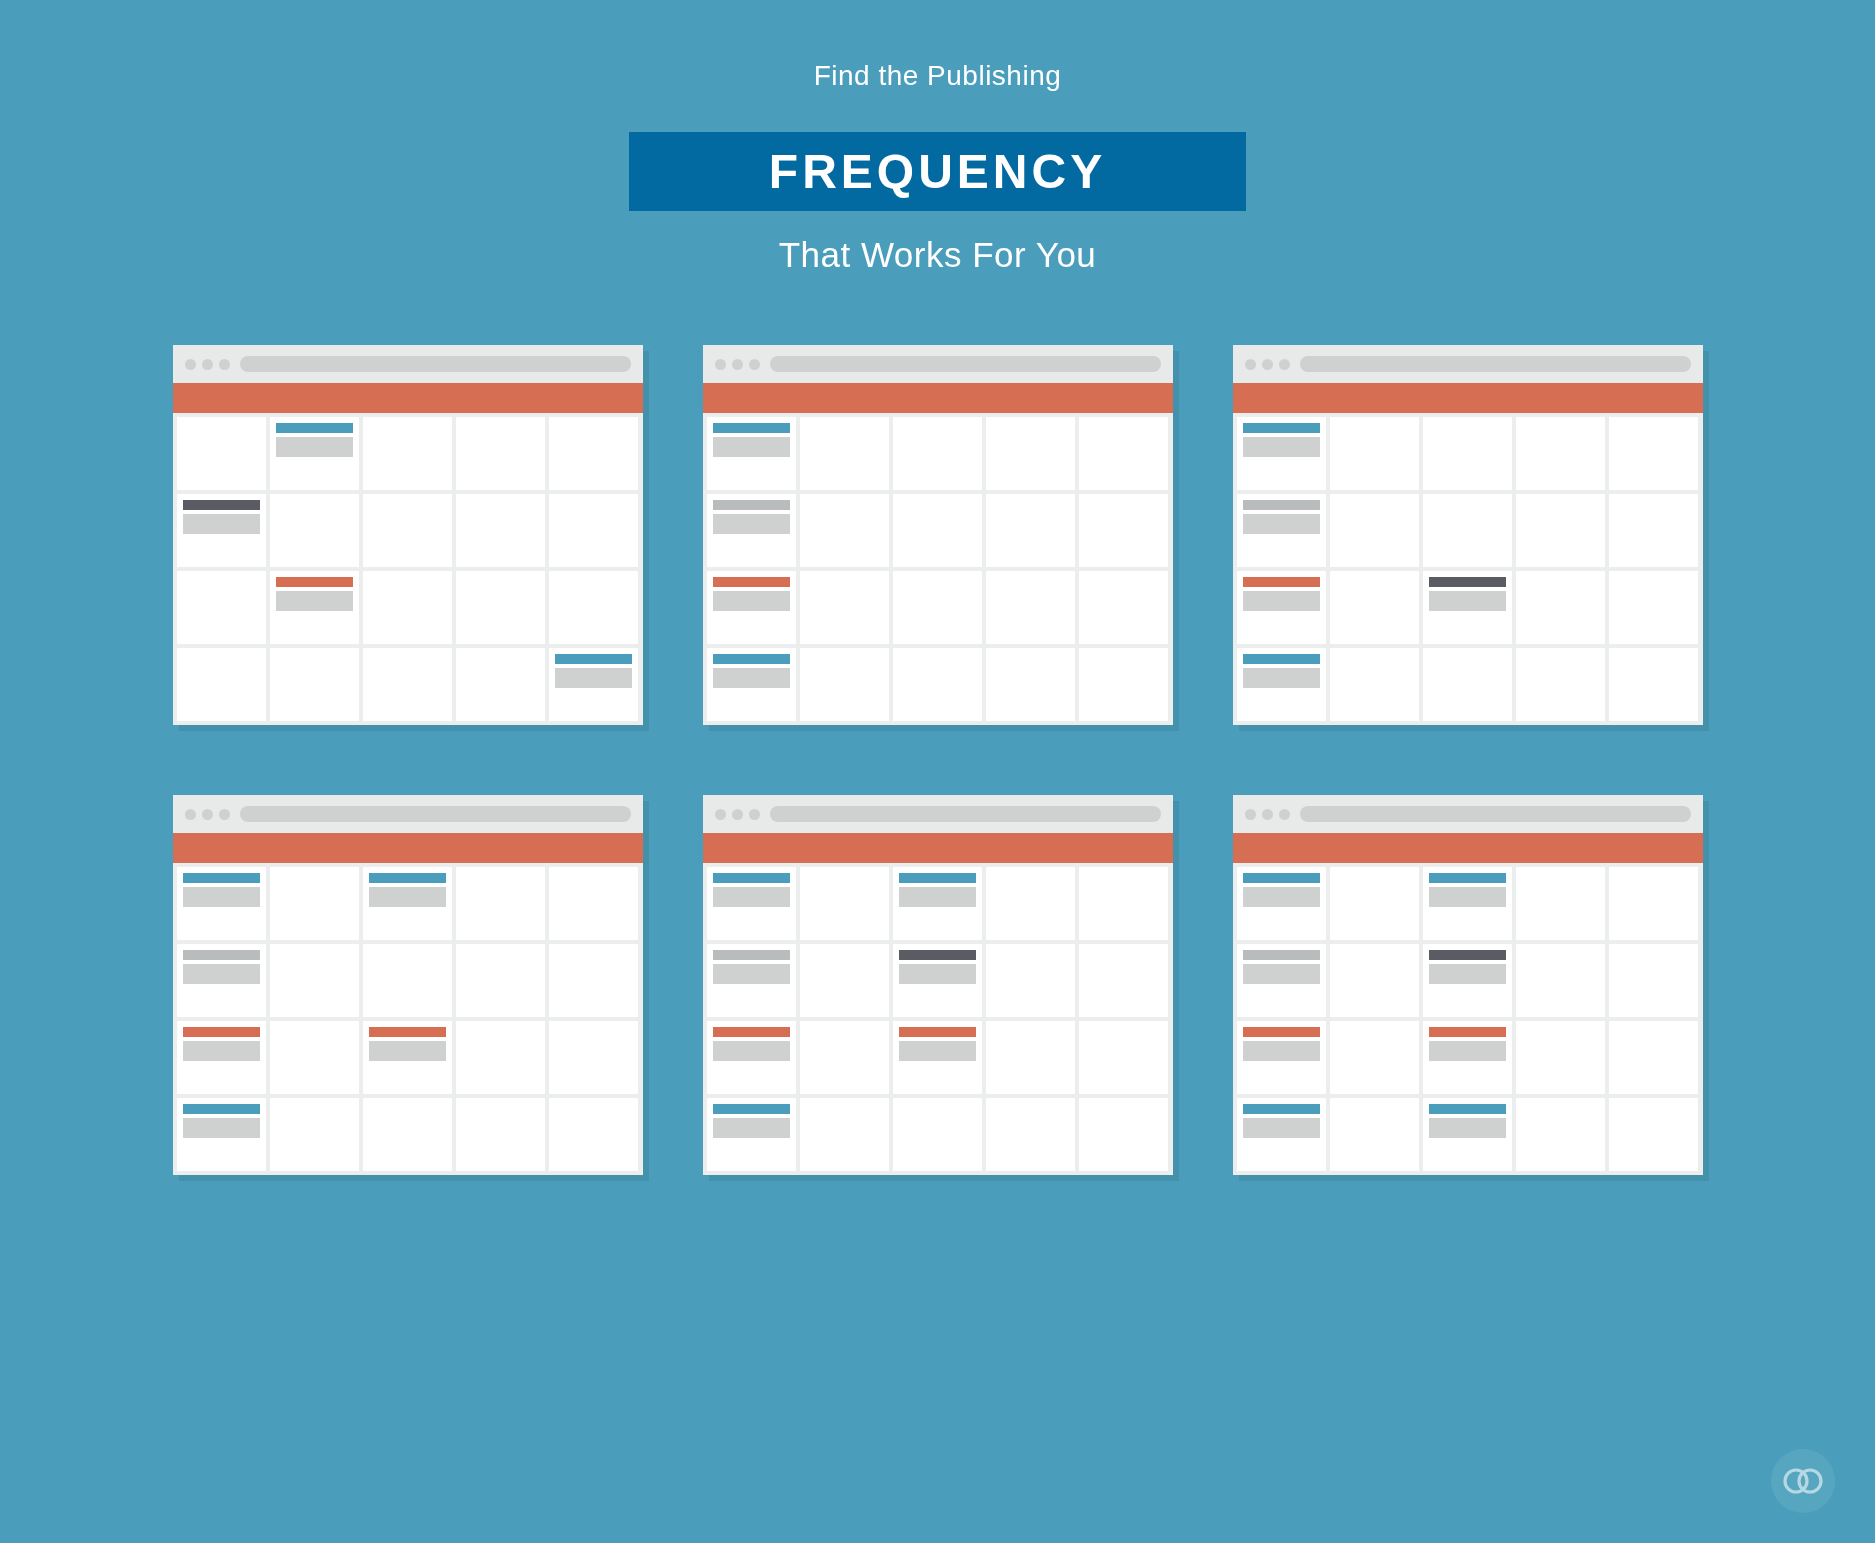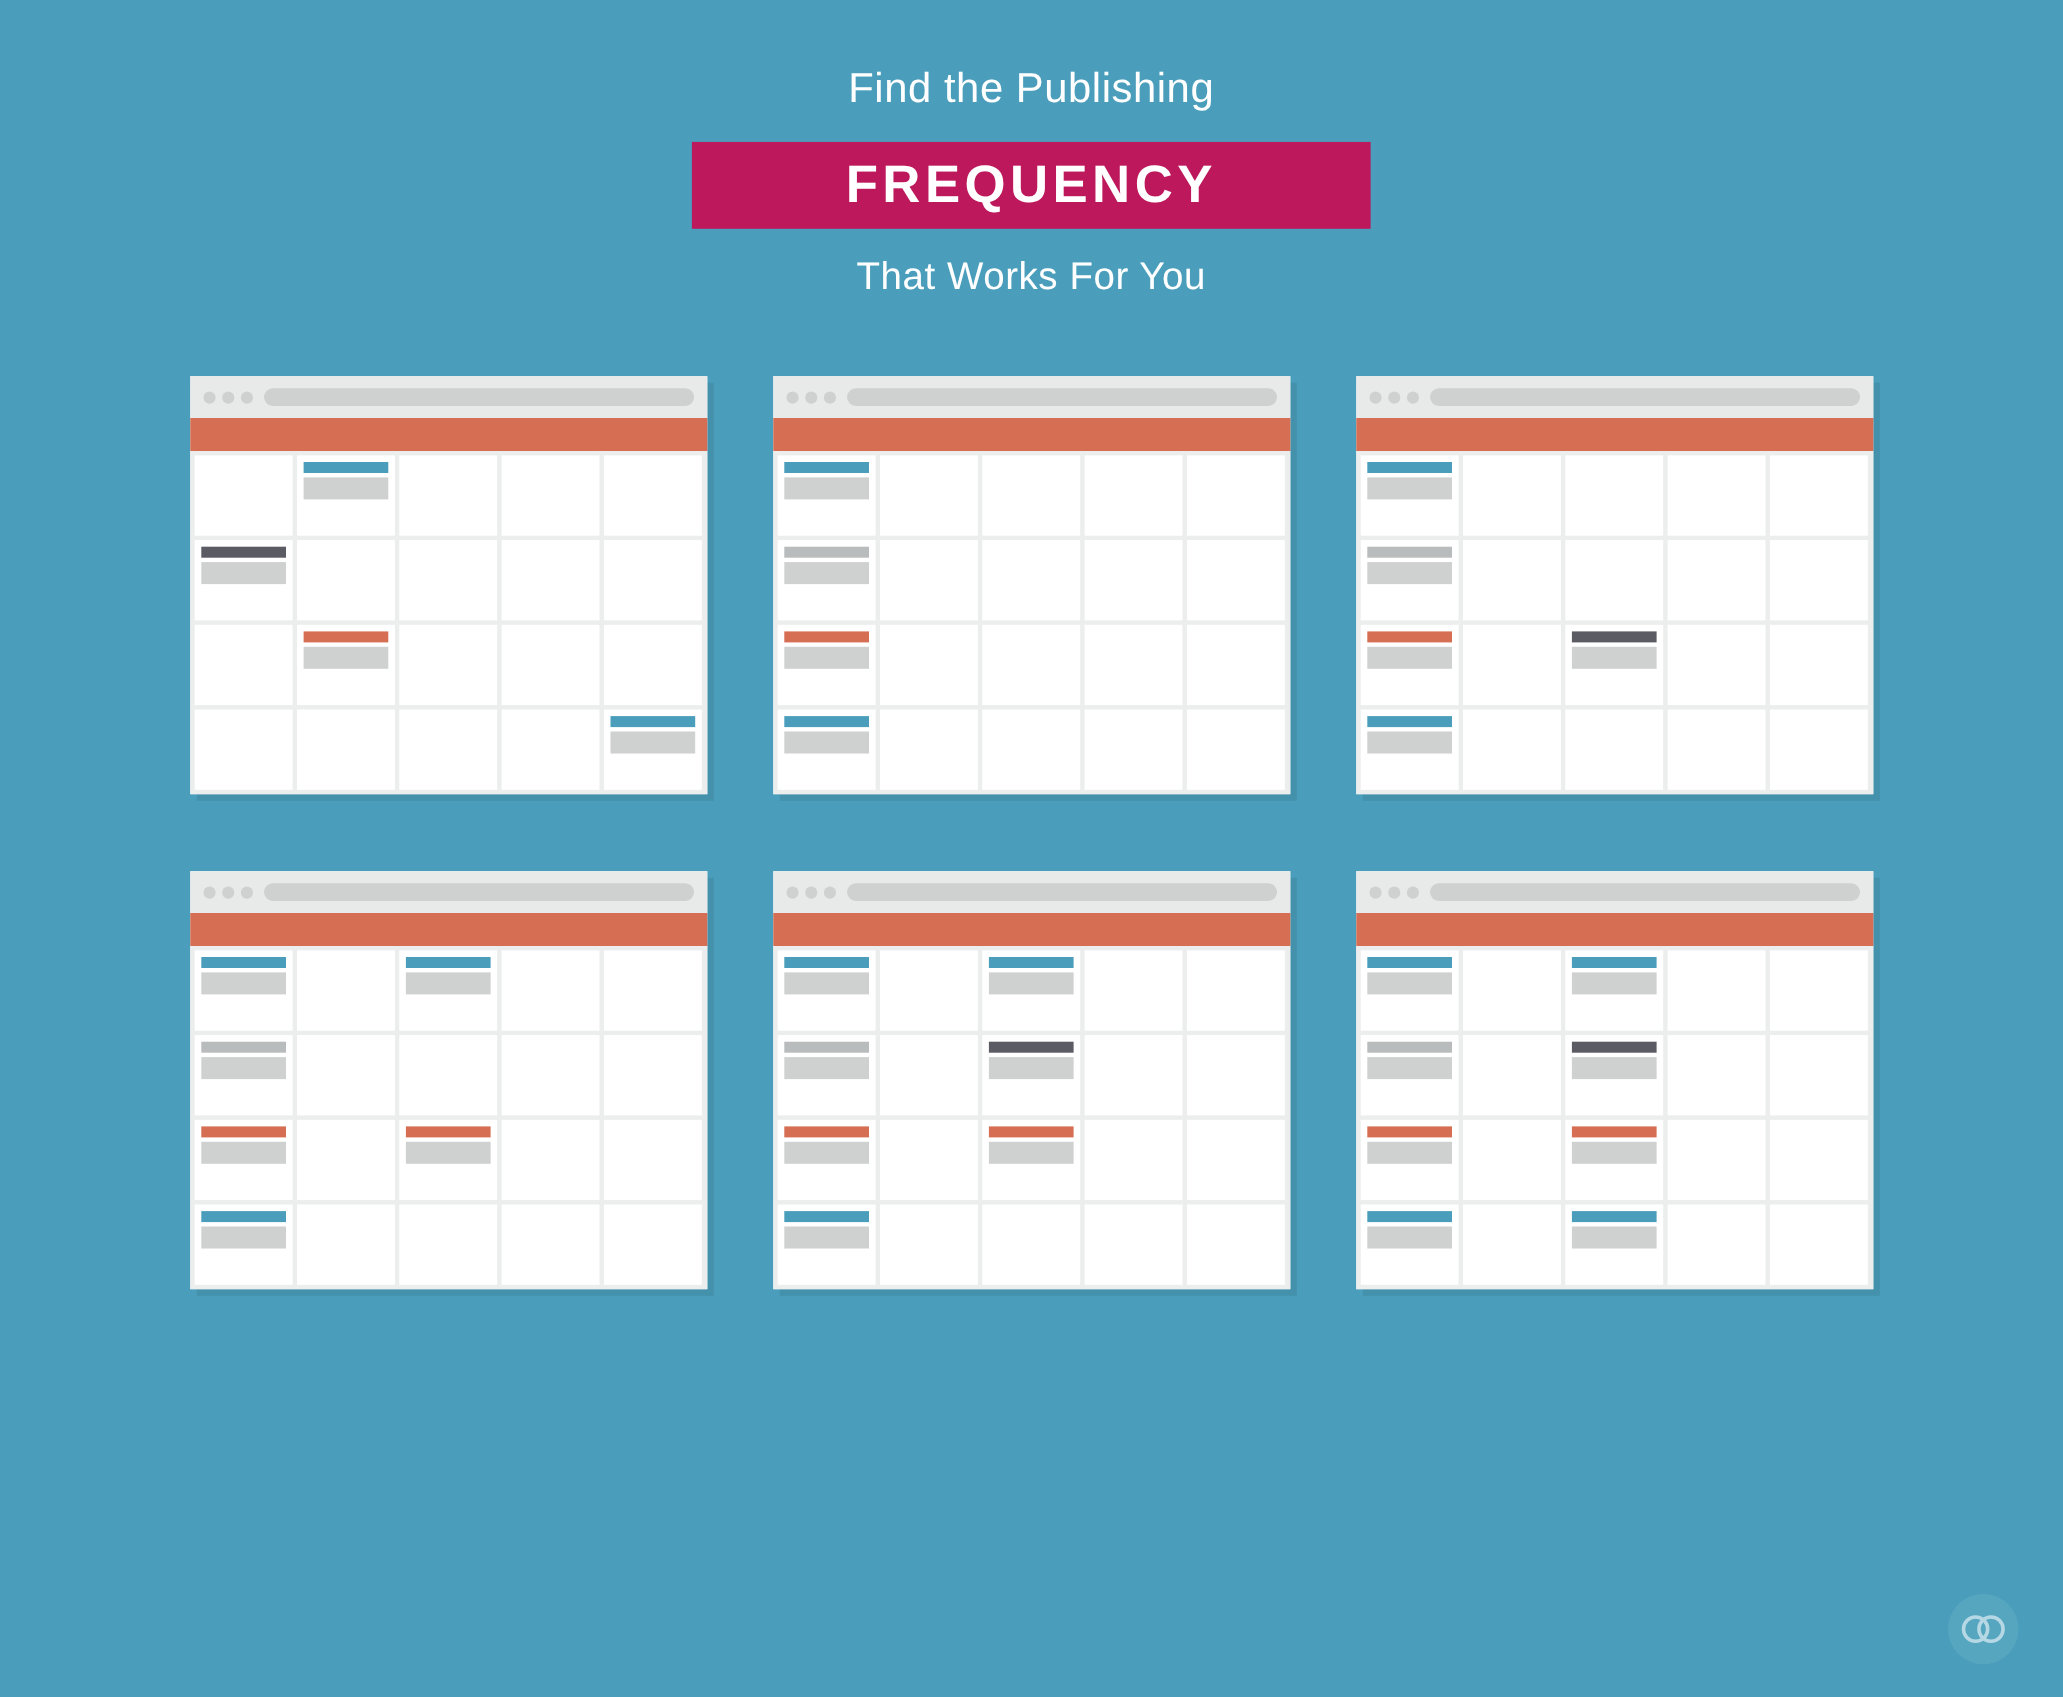--- a/index.html
+++ b/index.html
@@ -10,23 +10,23 @@
     color: #fff;
     display: flex;
     flex-direction: column;
     align-items: center;
     min-height: 1543px;
     width: 1875px;
     position: relative;
     padding: 60px 0 140px;
   }
   .heading { text-align: center; margin-bottom: 70px; }
-  .heading .line1 { font-size: 38px; font-weight: 300; letter-spacing: 0.5px; margin-bottom: 26px; }
+  .heading .line1 { font-size: 28px; font-weight: 300; letter-spacing: 0.5px; margin-bottom: 40px; }
   .heading .band {
-    background: #be185d;
+    background: #0369a1;
     display: inline-block;
     padding: 12px 140px;
     margin-bottom: 24px;
   }
   .heading .band span { font-size: 48px; font-weight: 700; letter-spacing: 4px; }
   .heading .line3 { font-size: 35px; font-weight: 300; letter-spacing: 0.5px; }
 
   .grid {
     display: grid;
     grid-template-columns: repeat(3, 470px);

